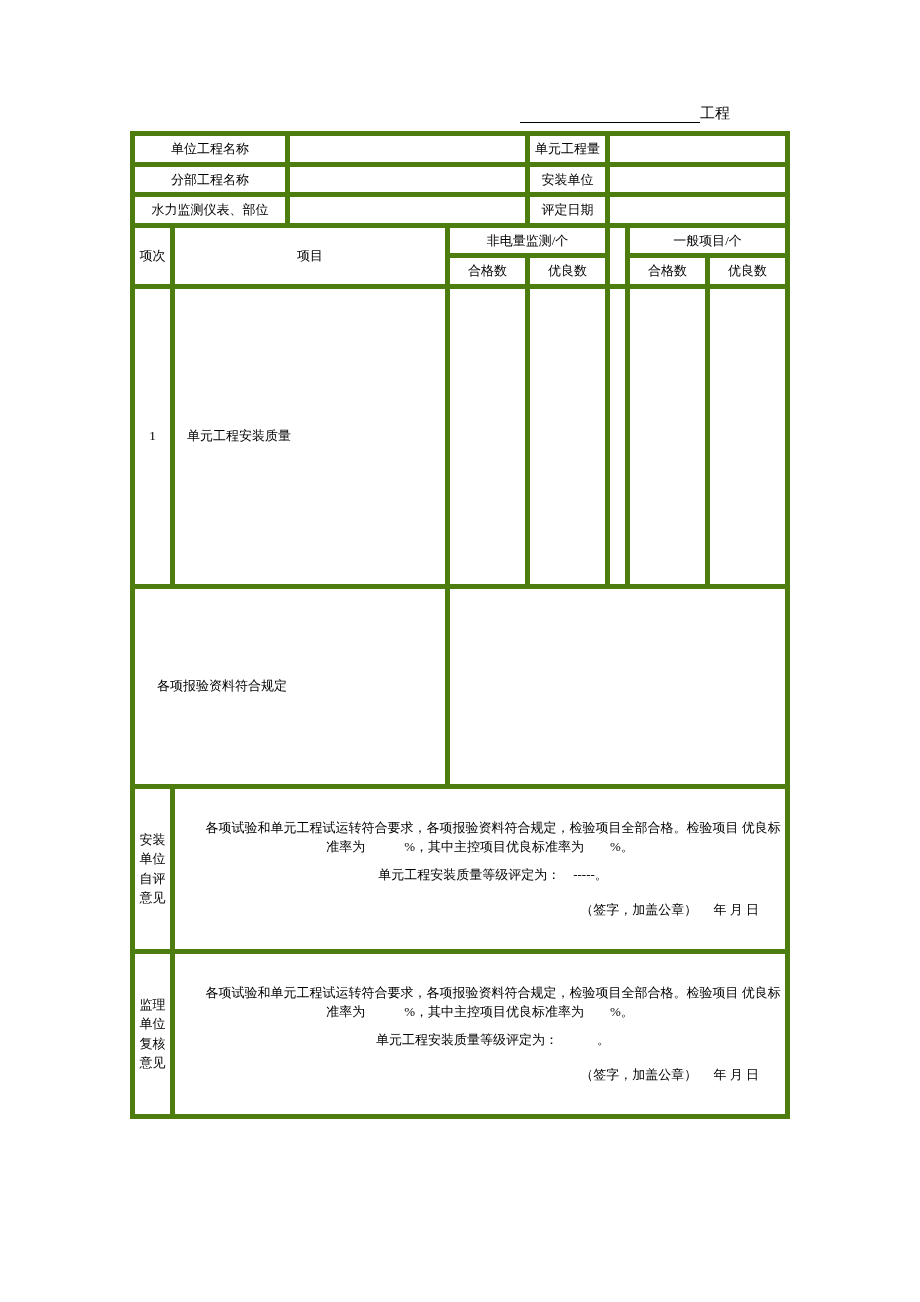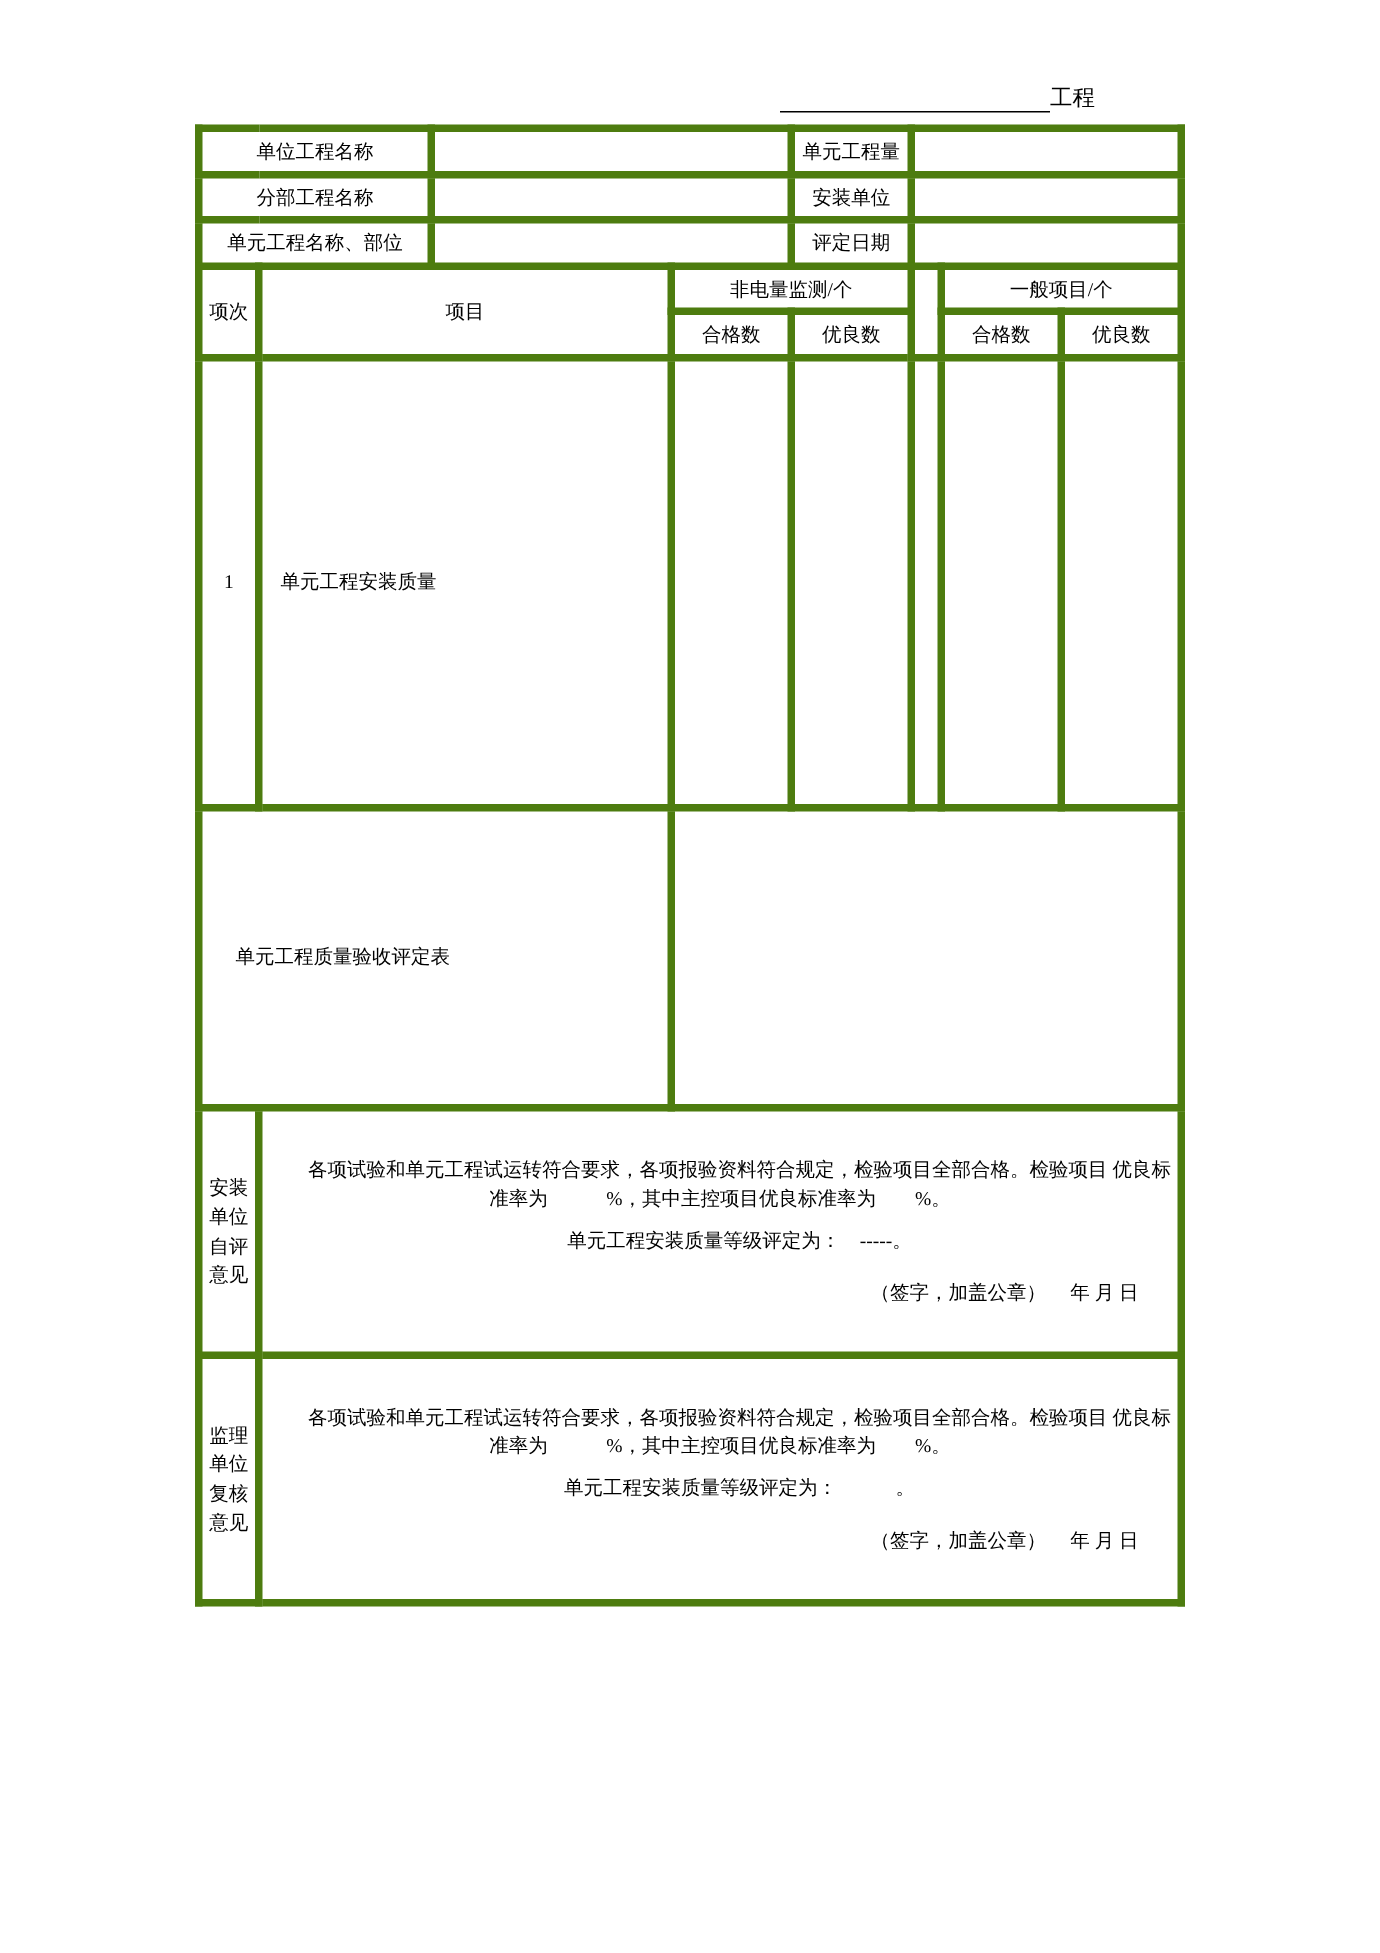--- a/index.html
+++ b/index.html
@@ -10,21 +10,21 @@
     body {
       background: #ffffff;
       font-family: "SimSun", "宋体", serif;
       font-size: 14px;
       color: #000;
       width: 920px;
       height: 1302px;
       position: relative;
     }
     .page {
-      padding: 56px 130px 60px 130px;
+      padding: 104px 130px 60px 130px;
     }
     .proj-line {
       text-align: right;
       font-size: 15px;
       padding-right: 60px;
       margin-bottom: 8px;
     }
     .proj-blank {
       display: inline-block;
       border-bottom: 1px solid #000;
@@ -128,21 +128,21 @@
       <td>单元工程量</td>
       <td colspan="3"></td>
     </tr>
     <tr class="header-info">
       <td colspan="2">分部工程名称</td>
       <td colspan="2"></td>
       <td>安装单位</td>
       <td colspan="3"></td>
     </tr>
     <tr class="header-info">
-      <td colspan="2">单元工程名称、部位</td>
+      <td colspan="2">水力监测仪表、部位</td>
       <td colspan="2"></td>
       <td>评定日期</td>
       <td colspan="3"></td>
     </tr>
 
     <tr class="row-h">
       <td rowspan="2">项次</td>
       <td rowspan="2" colspan="2">项目</td>
       <td colspan="2">非电量监测/个</td>
       <td rowspan="2"></td>
@@ -159,21 +159,21 @@
       <td class="big-cell">1</td>
       <td colspan="2" style="text-align:left;padding-left:12px;">单元工程安装质量</td>
       <td></td>
       <td></td>
       <td></td>
       <td></td>
       <td></td>
     </tr>
 
     <tr>
-      <td class="trial-cell" colspan="3" style="text-align:left;padding-left:22px;">单元工程质量验收评定表</td>
+      <td class="trial-cell" colspan="3" style="text-align:left;padding-left:22px;">各项报验资料符合规定</td>
       <td colspan="5"></td>
     </tr>
 
     <tr>
       <td class="opinion-label" style="height:165px;margin-left:27px;">安装单位自评意见</td>
       <td colspan="7" class="opinion-body">
         <div class="para1">各项试验和单元工程试运转符合要求，各项报验资料符合规定，检验项目全部合格。检验项目 优良标准率为　　　%，其中主控项目优良标准率为　　%。</div>
         <div class="para2">单元工程安装质量等级评定为：　-----。</div>
         <div class="sig">（签字，加盖公章）　 年  月  日</div>
       </td>

